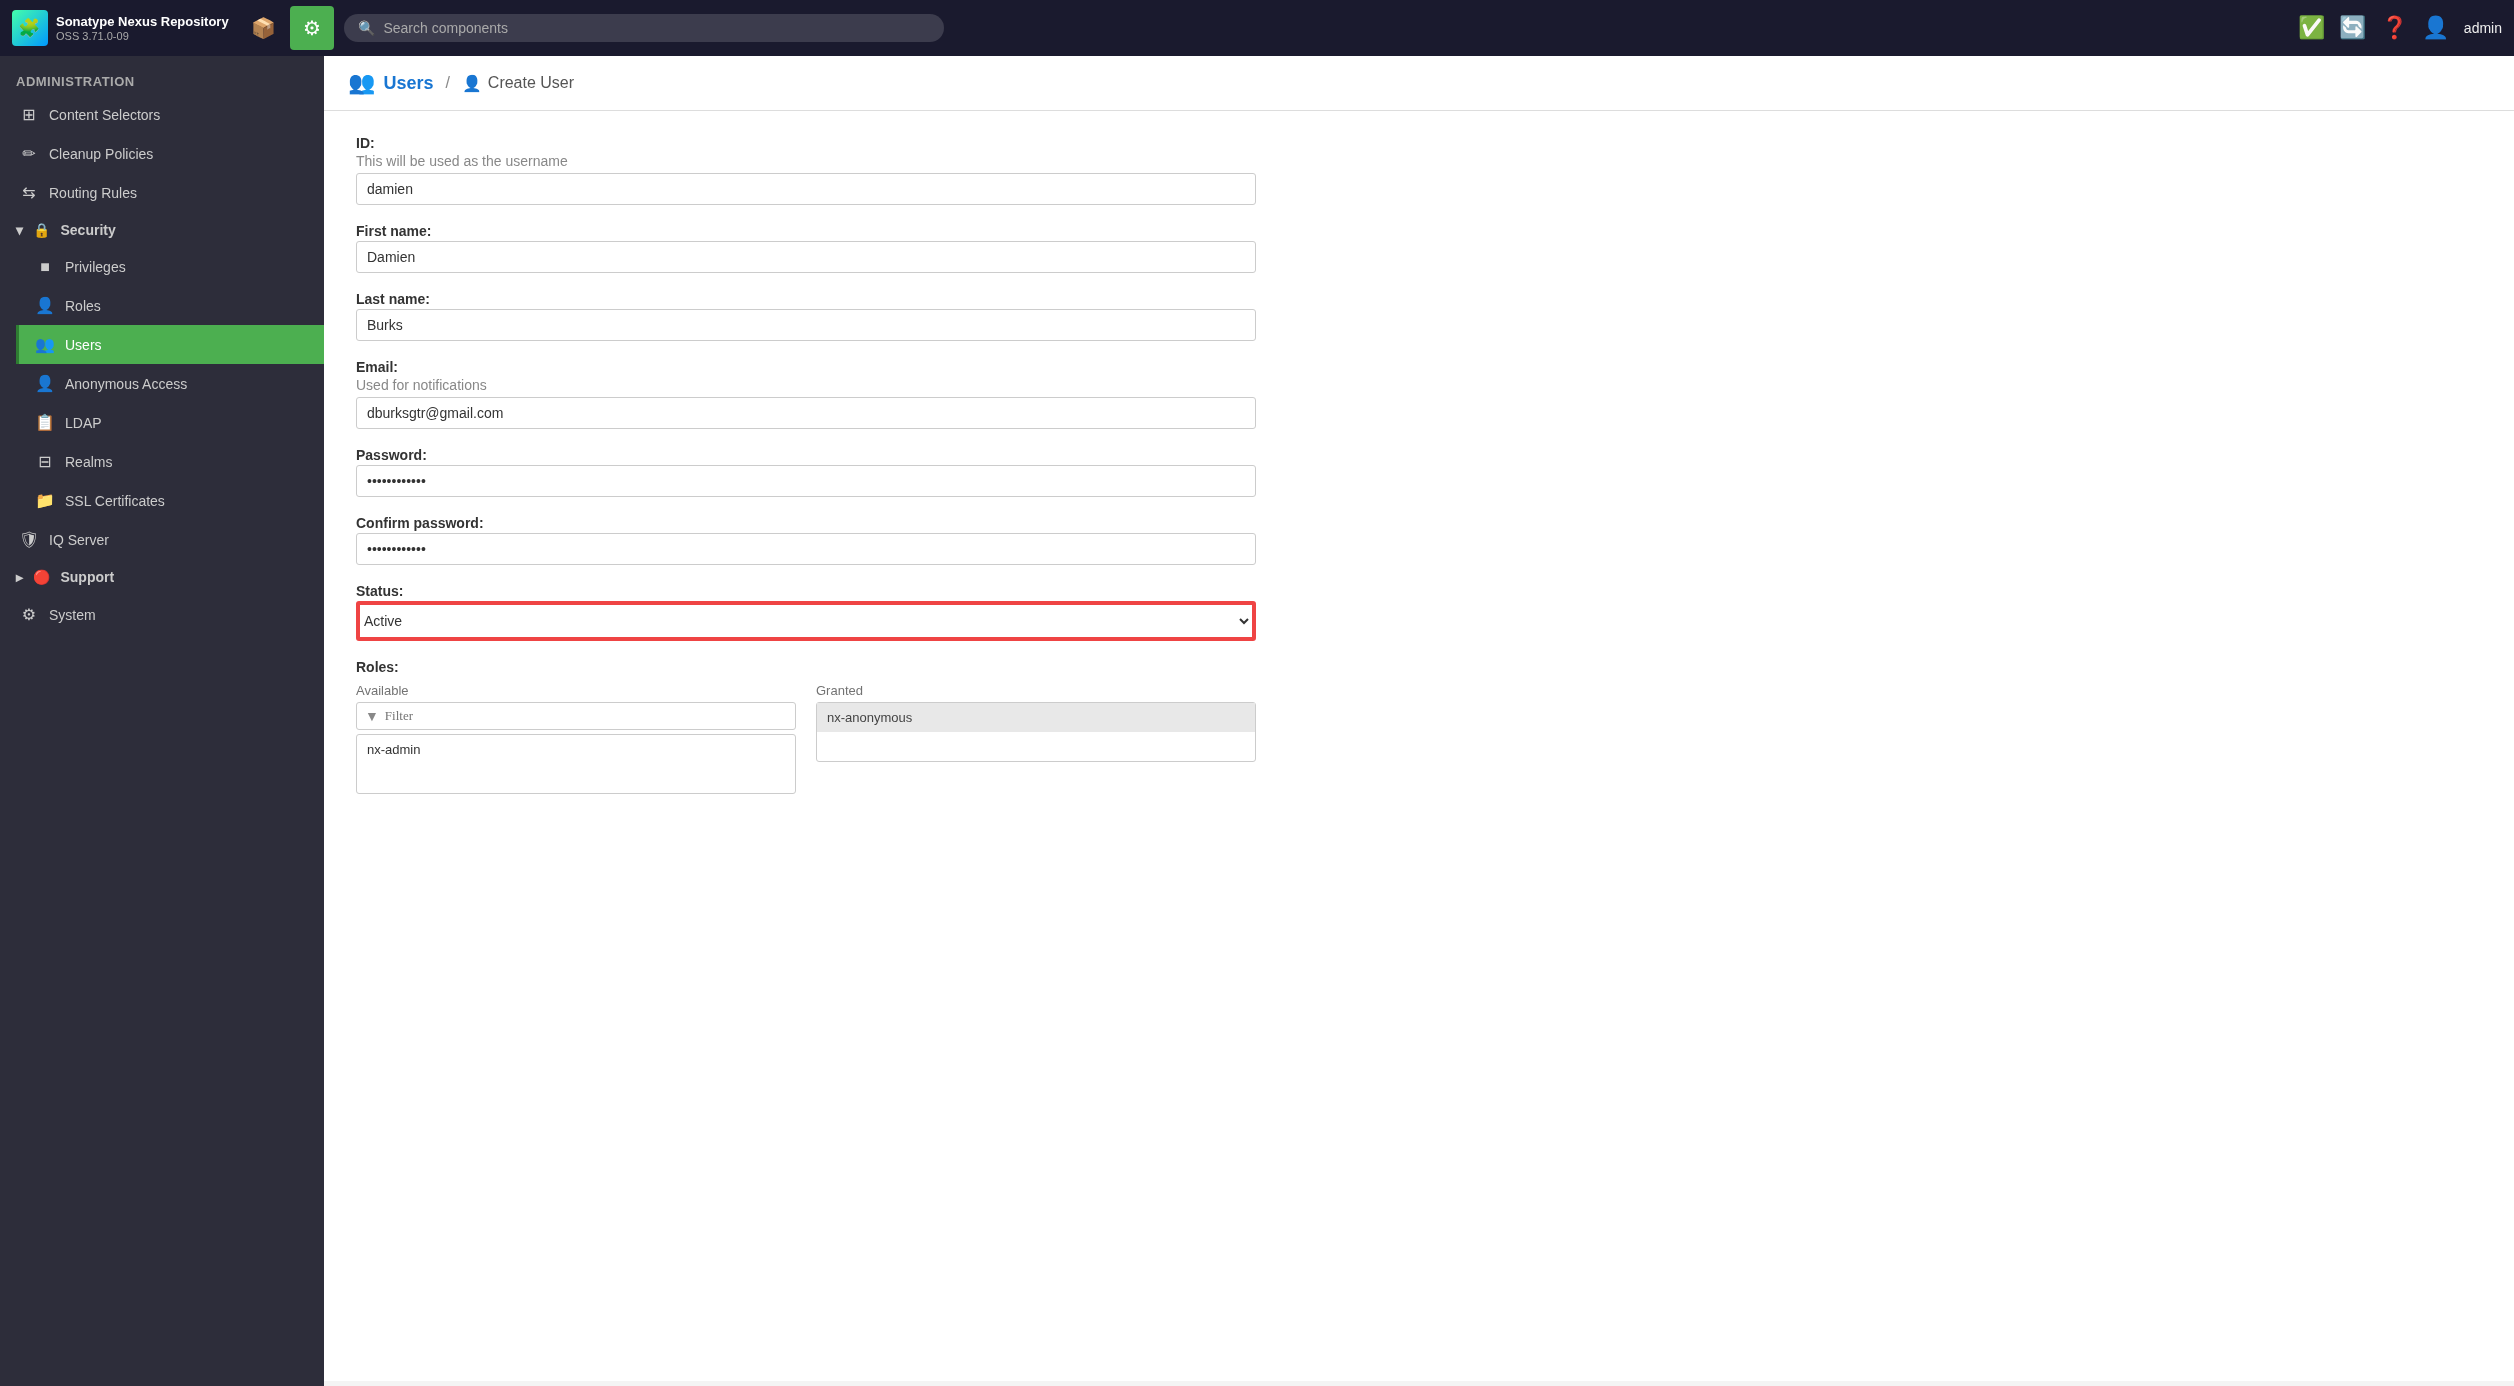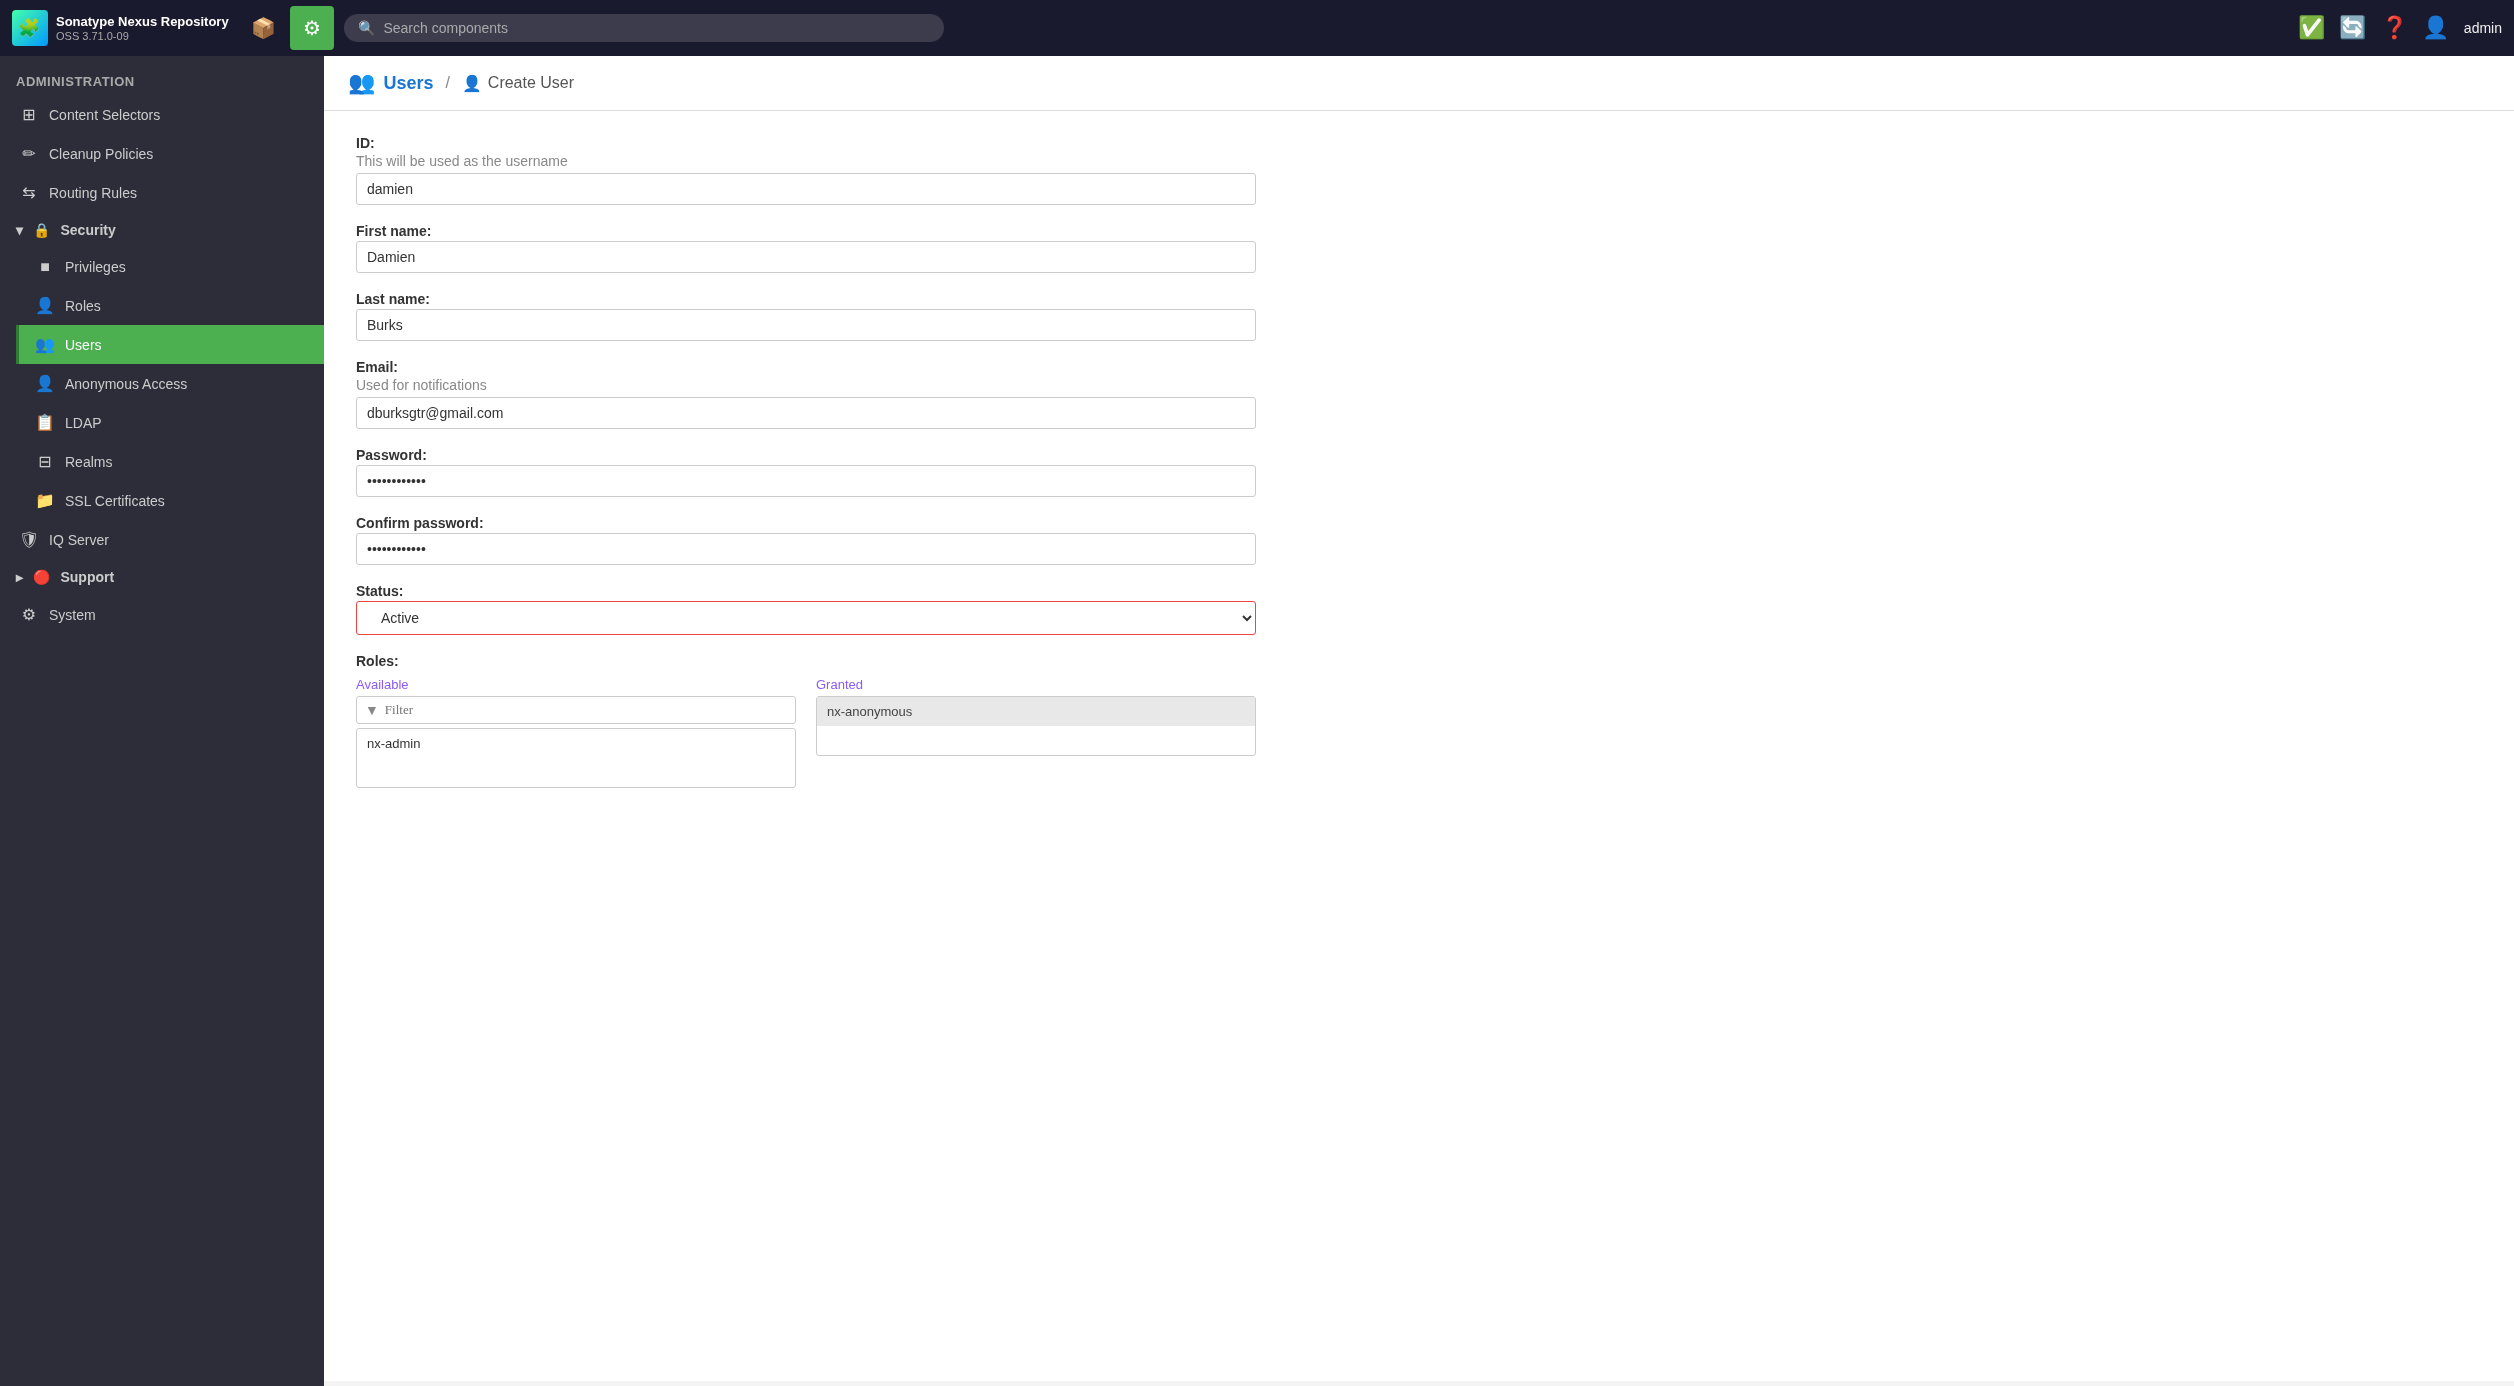--- a/index.html
+++ b/index.html
@@ -202,41 +202,41 @@
       padding: 7px 10px;
       border: 1px solid #ccc;
       border-radius: 3px;
       font-size: 14px;
       color: #333;
       background: #fff;
     }
     .form-select {
       width: 100%;
       max-width: 900px;
-      padding: 7px 20px;
-      border: 1px solid #ef4444;
+      padding: 7px 0;
+      border: 4px solid #ef4444;
       border-radius: 3px;
       font-size: 14px;
       color: #333;
       background: #fff;
       appearance: auto;
     }
 
     
     .roles-section { margin-bottom: 18px; }
     .roles-label { font-weight: bold; font-size: 14px; color: #333; margin-bottom: 8px; }
     .roles-columns {
       display: flex;
       gap: 20px;
       max-width: 900px;
     }
     .roles-col { flex: 1; }
     .roles-col-header {
       font-size: 13px;
-      color: #8b5cf6;
+      color: #737373;
       margin-bottom: 4px;
     }
     .filter-input-wrap {
       display: flex;
       align-items: center;
       border: 1px solid #ccc;
       border-radius: 3px;
       padding: 5px 8px;
       margin-bottom: 4px;
       background: #fff;

